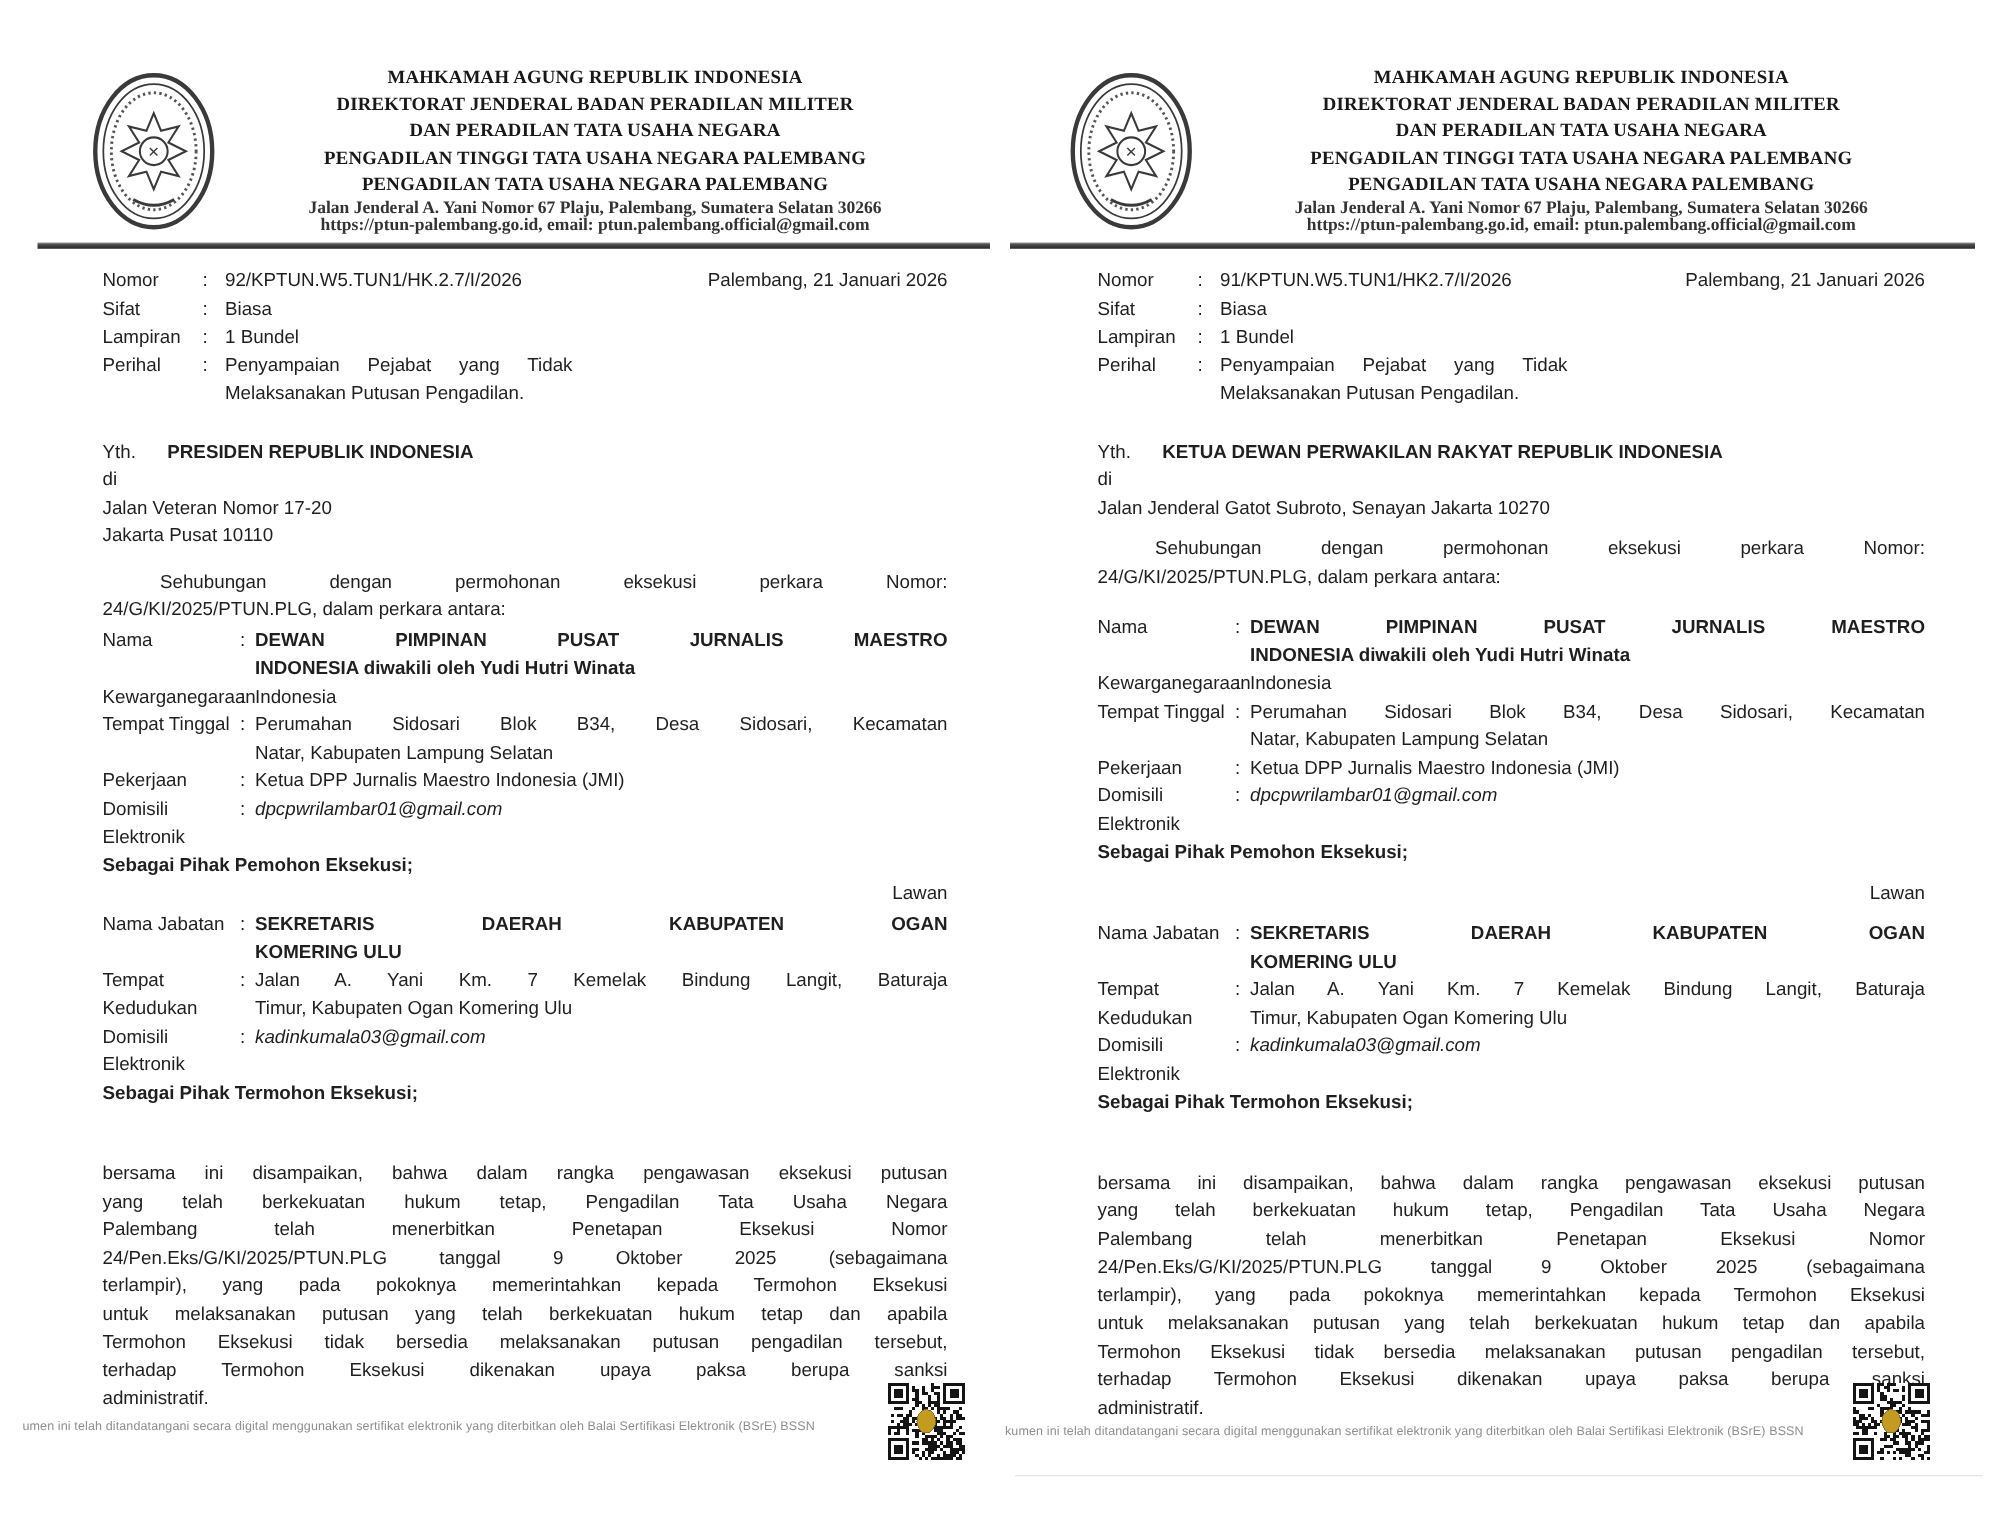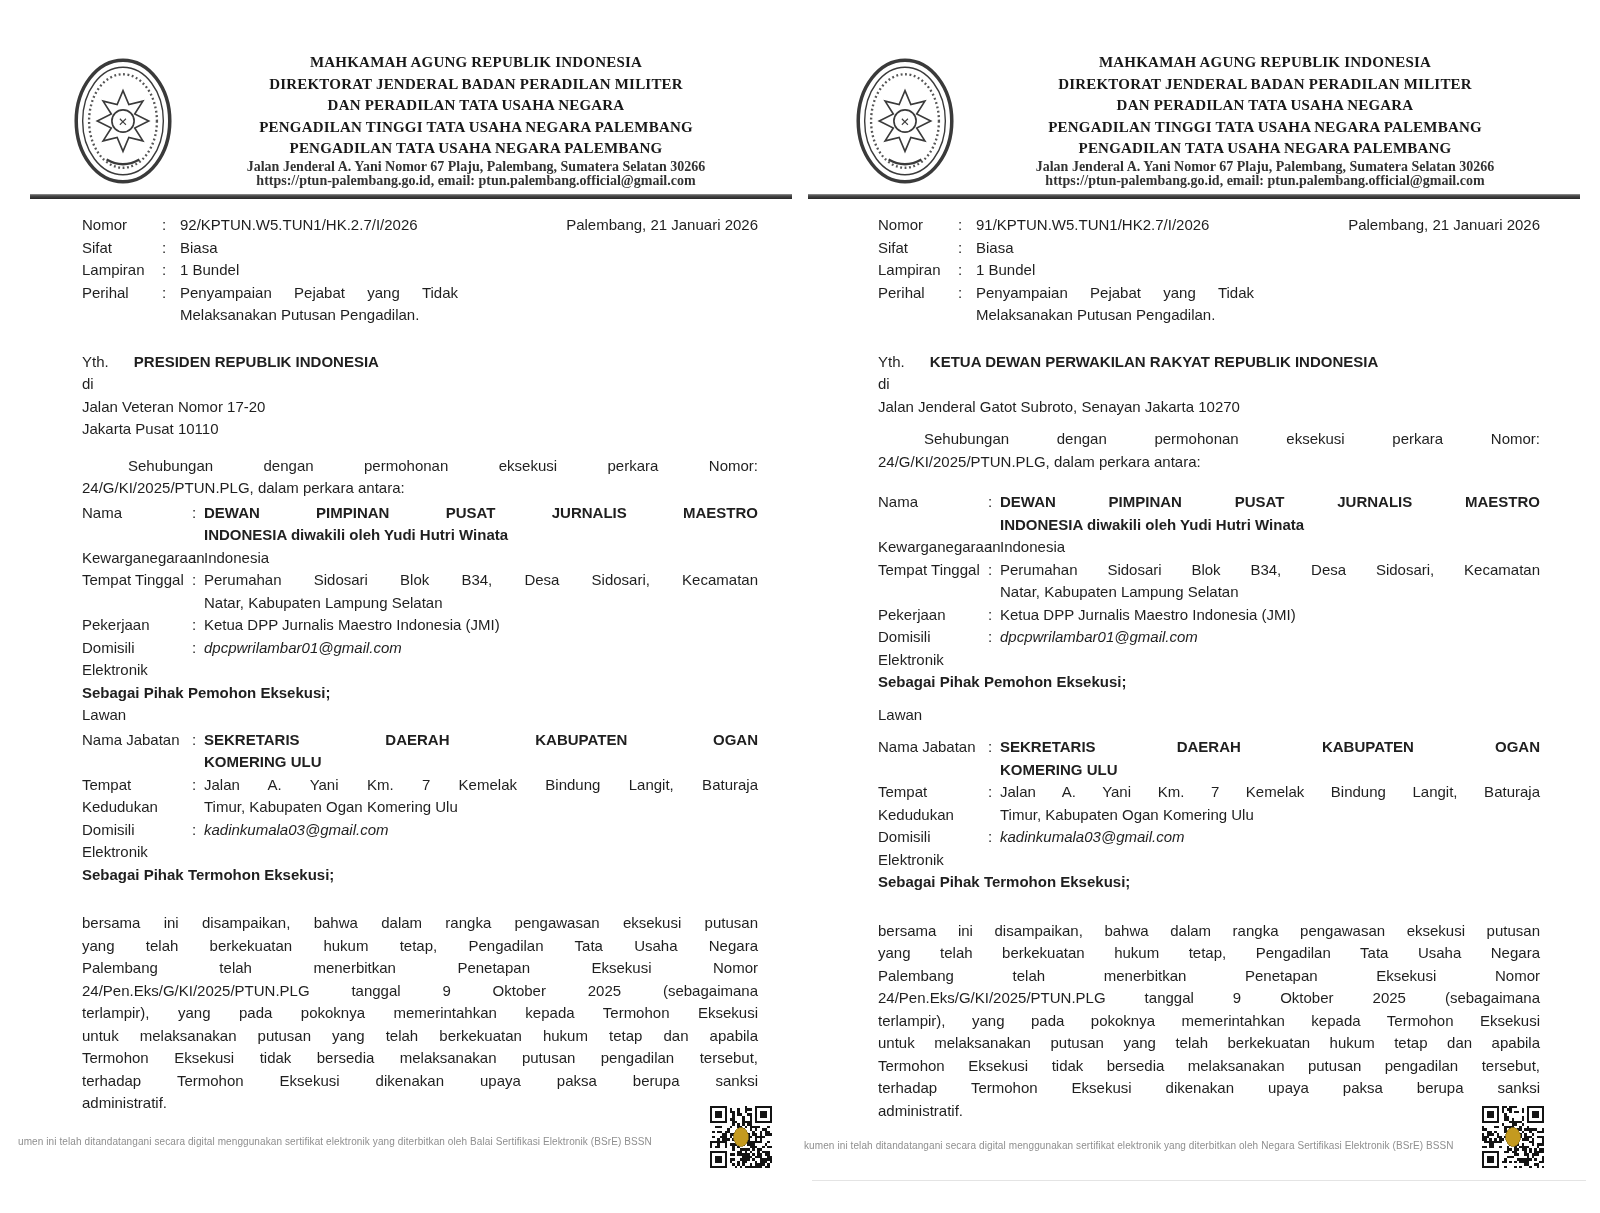--- a/index.html
+++ b/index.html
@@ -45,24 +45,24 @@
 
   .party{margin-top:2px;}
   .page2 .party-first{margin-top:18px;}
   .party-row{display:flex;}
   .party-label{width:110px;flex:0 0 110px;}
   .party-row .colon{width:12px;flex:0 0 12px;}
   .party-value{flex:1;}
   .bold .party-value{font-weight:bold;}
   .italic .party-value{font-style:italic;}
   .tag-line{font-weight:bold;}
-  .versus{text-align:left;}
+  .versus{text-align:right;}
   .page2 .versus{margin:10px 0 10px 0;}
 
-  .body-par{margin-top:26px;}
+  .body-par{margin-top:42px;}
 
   
   [data-multiline] span{display:block;}
   span.jl{text-align:justify;text-align-last:justify;}
   span.ll{text-align:left;}
 
   
   .foot-note{position:absolute;font-size:10px;color:#8f8f8f;letter-spacing:.1px;}
   .page1 .foot-note{left:18px;right:96px;top:1136px;}
   .page2 .foot-note{left:4px;right:120px;top:1140px;}
@@ -597,21 +597,21 @@
           <span class="jl">Palembang telah menerbitkan Penetapan Eksekusi Nomor</span>
           <span class="jl">24/Pen.Eks/G/KI/2025/PTUN.PLG tanggal 9 Oktober 2025 (sebagaimana</span>
           <span class="jl">terlampir), yang pada pokoknya memerintahkan kepada Termohon Eksekusi</span>
           <span class="jl">untuk melaksanakan putusan yang telah berkekuatan hukum tetap dan apabila</span>
           <span class="jl">Termohon Eksekusi tidak bersedia melaksanakan putusan pengadilan tersebut,</span>
           <span class="jl">terhadap Termohon Eksekusi dikenakan upaya paksa berupa sanksi</span>
           <span class="ll">administratif.</span>
         </div>
     </div>
 
-    <div class="foot-note">kumen ini telah ditandatangani secara digital menggunakan sertifikat elektronik yang diterbitkan oleh Negara Sertifikasi Elektronik (BSrE) BSSN</div>
+    <div class="foot-note">kumen ini telah ditandatangani secara digital menggunakan sertifikat elektronik yang diterbitkan oleh Balai Sertifikasi Elektronik (BSrE) BSSN</div>
     <div class="qr"><svg viewBox="0 0 25 25" width="100%" height="100%" style="shape-rendering: crispedges;">
           <rect width="25" height="25" fill="#fff"></rect>
           <rect x="8" y="0" width="1" height="1" fill="#141414"></rect>
           <rect x="9" y="0" width="1" height="1" fill="#141414"></rect>
           <rect x="11" y="0" width="1" height="1" fill="#141414"></rect>
           <rect x="12" y="0" width="1" height="1" fill="#141414"></rect>
           <rect x="13" y="0" width="1" height="1" fill="#141414"></rect>
           <rect x="8" y="1" width="1" height="1" fill="#141414"></rect>
           <rect x="10" y="1" width="1" height="1" fill="#141414"></rect>
           <rect x="11" y="1" width="1" height="1" fill="#141414"></rect>

